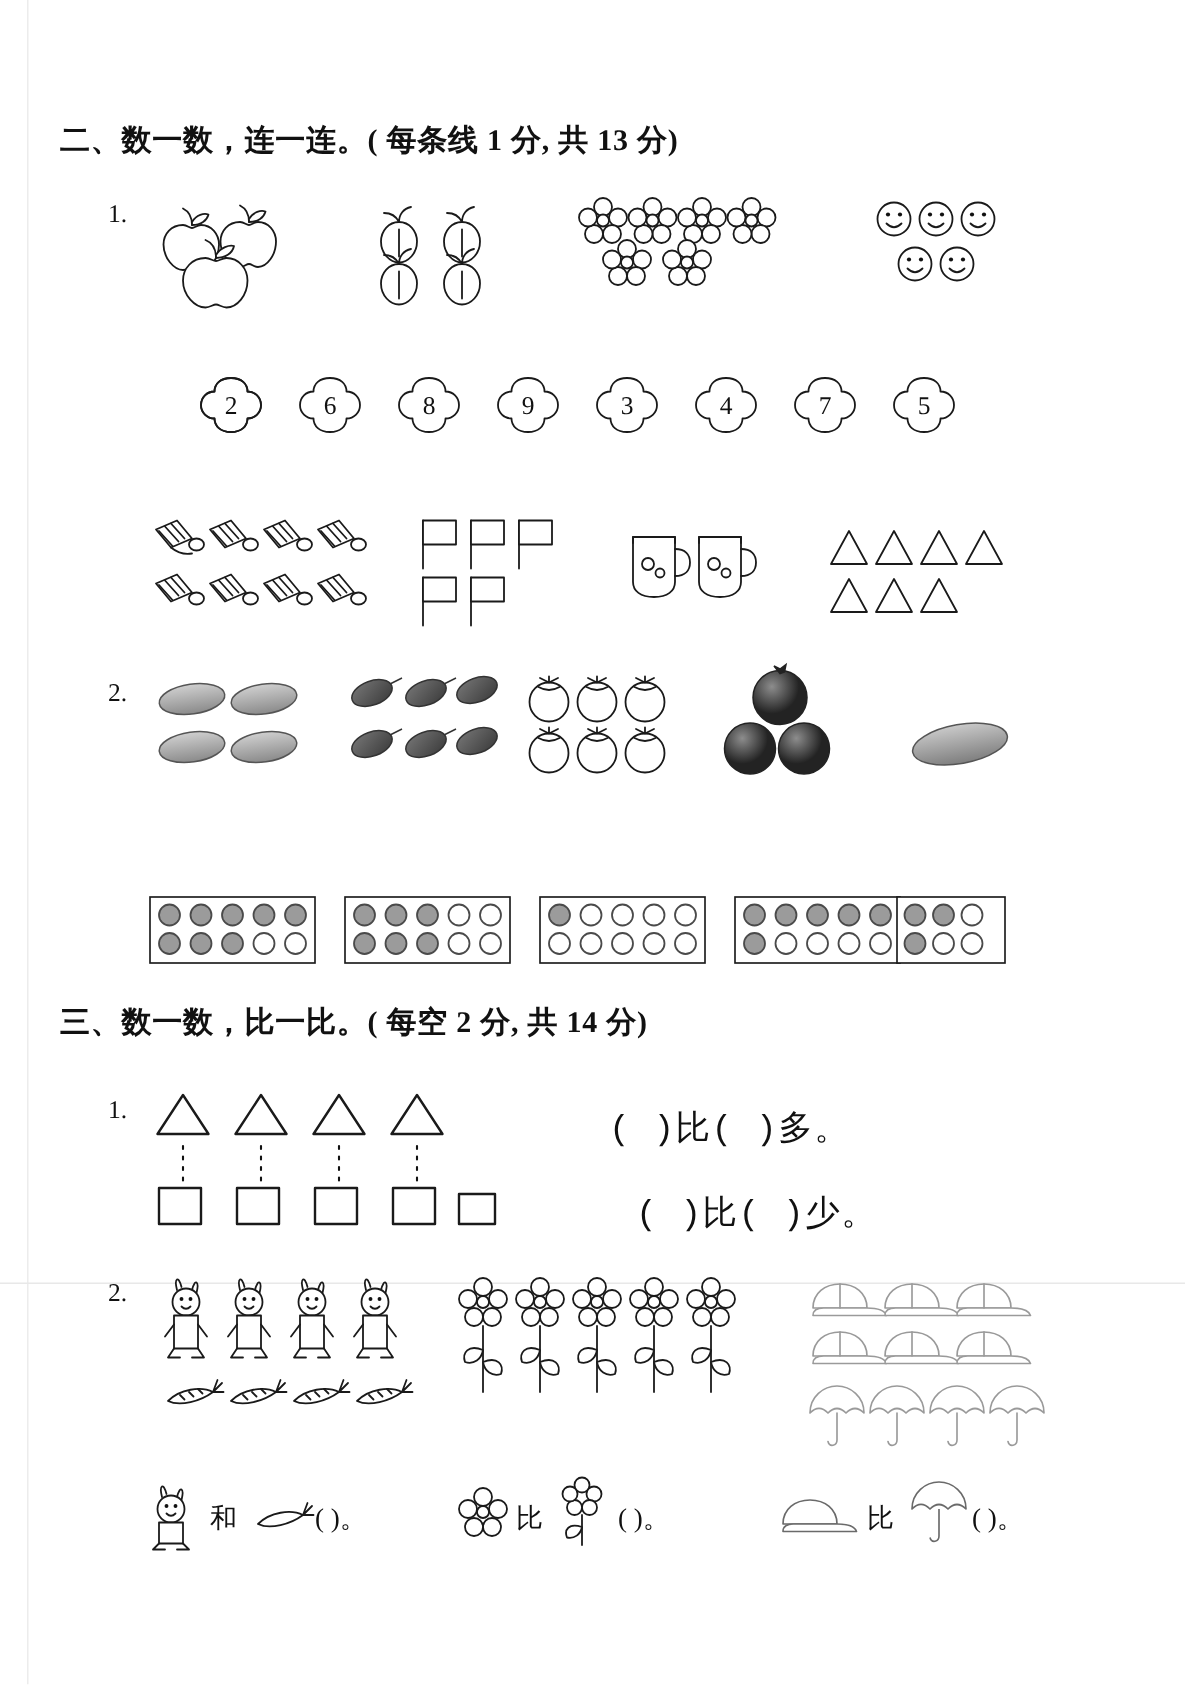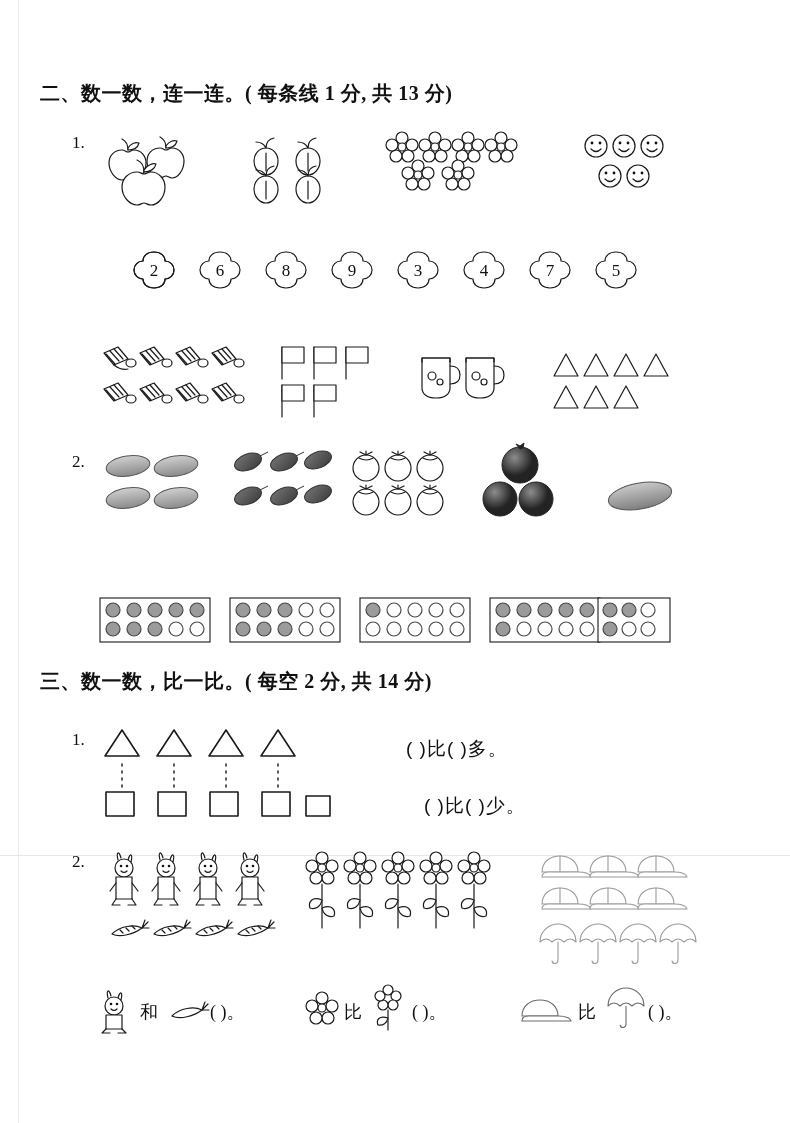--- a/index.html
+++ b/index.html
@@ -37,22 +37,22 @@
   .ln{fill:none;stroke:#1a1a1a;stroke-width:1.6;stroke-linecap:round;stroke-linejoin:round;}
   .ln-thin{fill:none;stroke:#1a1a1a;stroke-width:1.2;stroke-linecap:round;stroke-linejoin:round;}
   .fillw-thin{fill:#ffffff;stroke:#1a1a1a;stroke-width:1.1;}
   .greydot{fill:#9b9b9b;stroke:#4a4a4a;stroke-width:1.2;}
   .whitedot{fill:#ffffff;stroke:#4a4a4a;stroke-width:1.2;}
   .numtxt{font-family:"Liberation Serif", serif;font-size:17px;fill:#111;}
 
   .row{position:absolute;}
   .cmptext{
     position:absolute;
-    font-size:19px;
-    font-family:Liberation Sans, sans-serif;
+    font-size:23px;
+    font-family:Liberation Mono, monospace;
     letter-spacing:1px;
     white-space:nowrap;
   }
   .bottomtxt{
     position:absolute;
     font-size:18px;
     font-family:"Liberation Serif", serif;
     white-space:nowrap;
   }
 </style>

